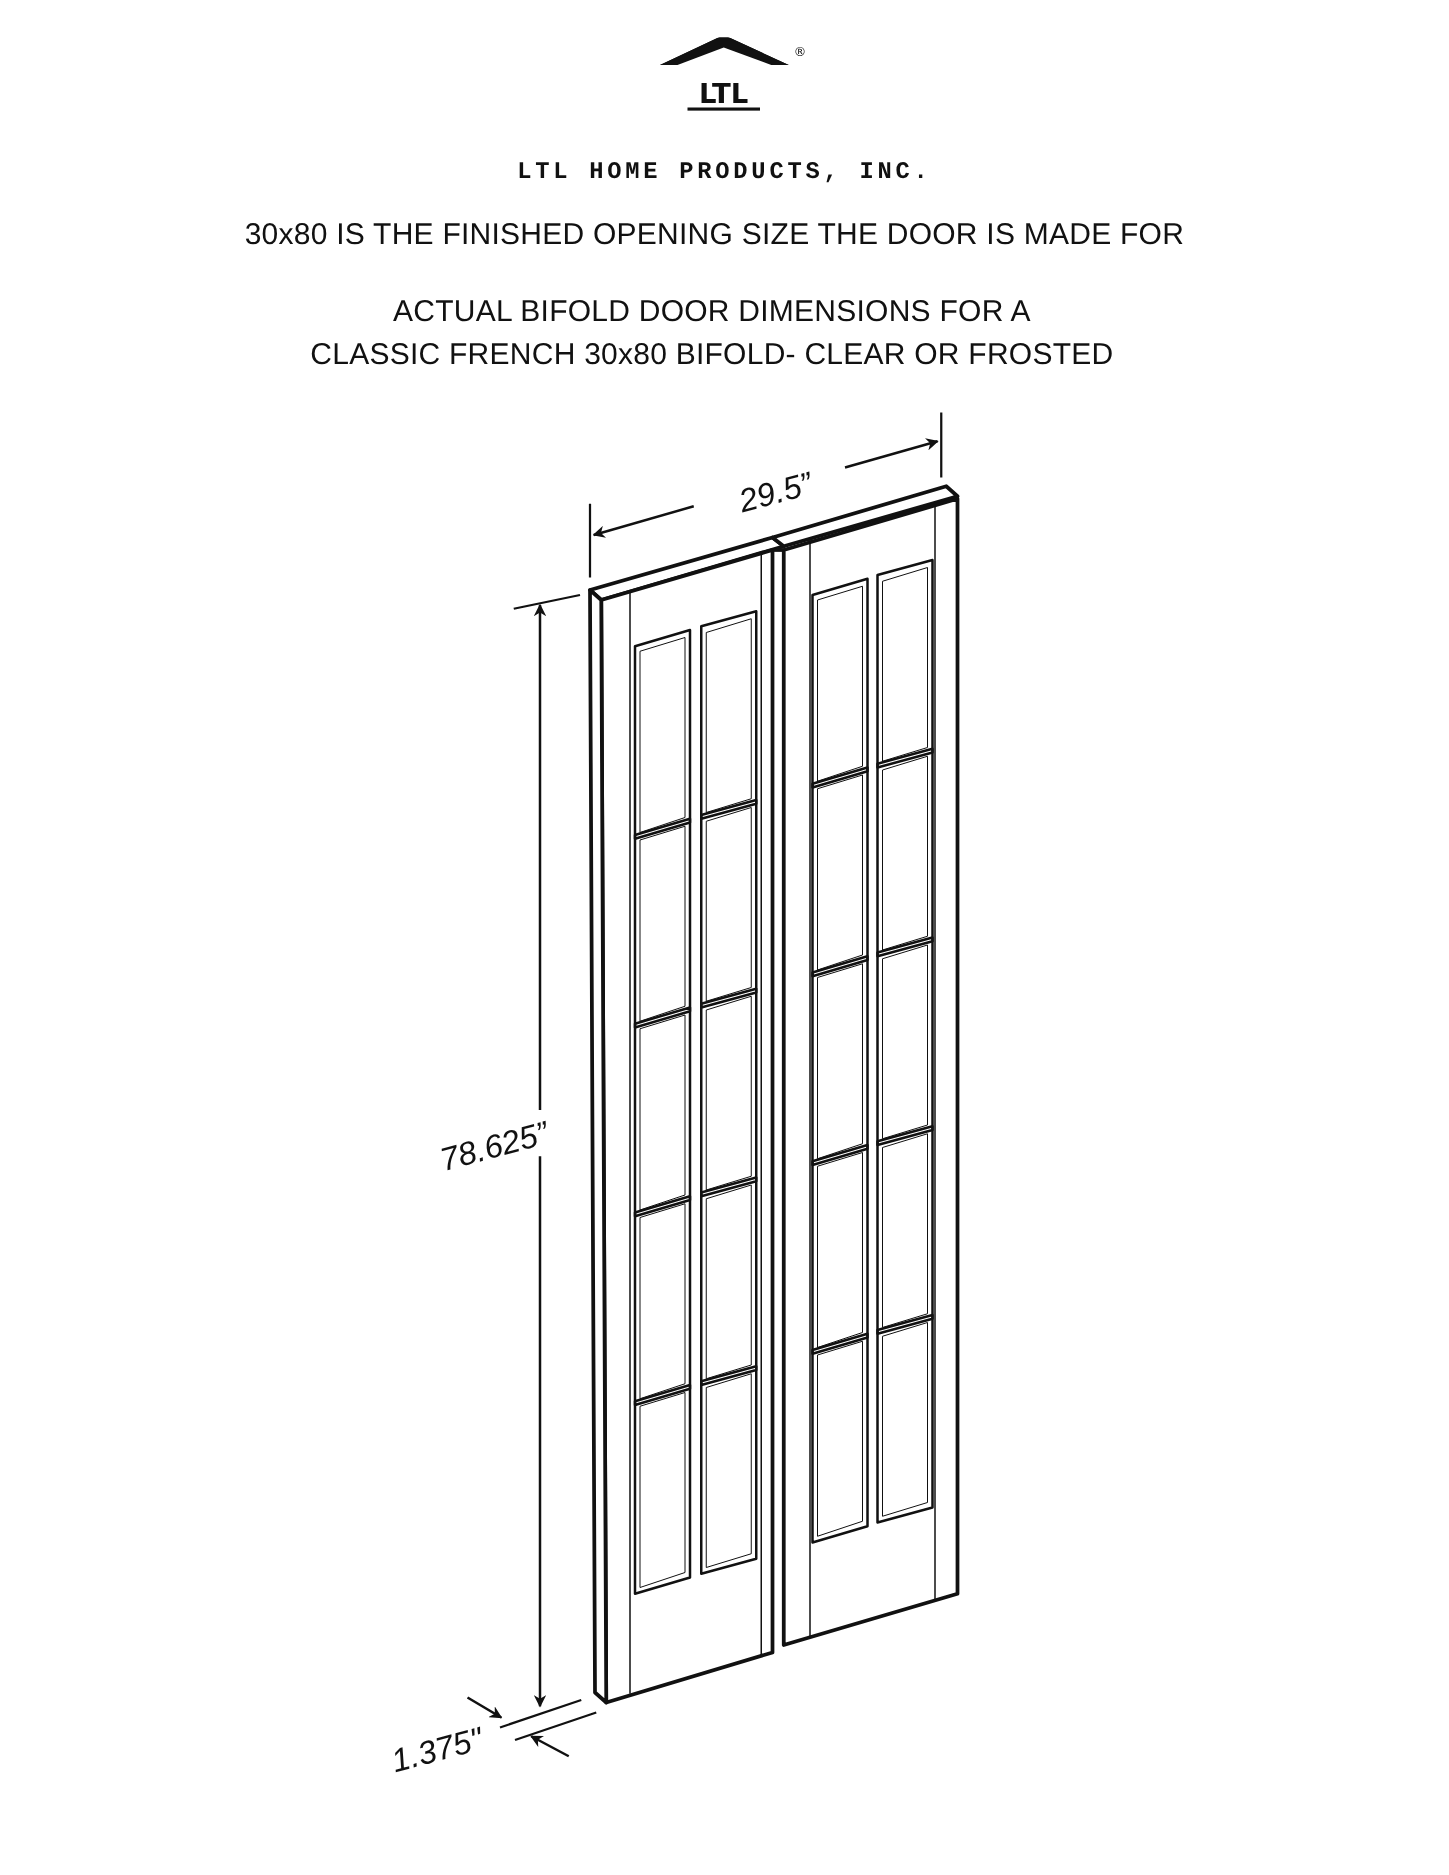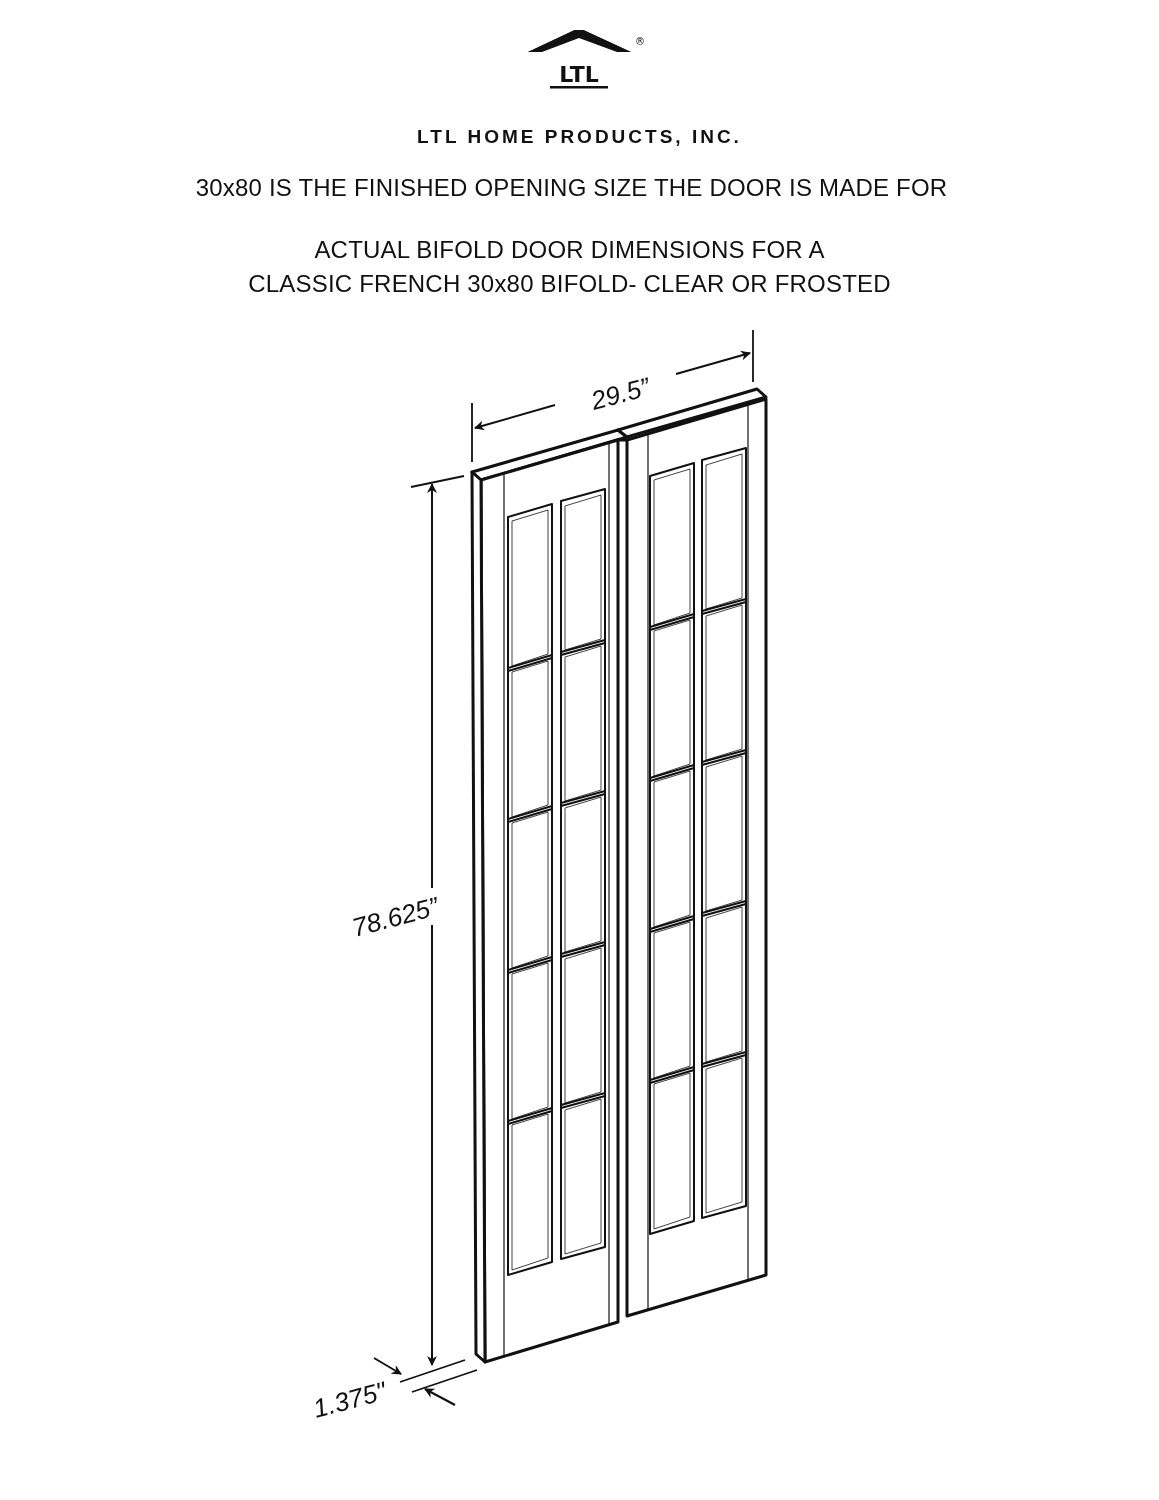--- a/index.html
+++ b/index.html
@@ -1,18 +1,18 @@
 <!DOCTYPE html>
 <html><head>
   <meta charset="utf-8">
   <style>
     html, body { margin: 0; padding: 0; background: #ffffff; }
     body { width: 1159px; height: 1500px; position: relative; overflow: hidden; font-family: "Liberation Sans", sans-serif; color: #111; }
     .logo { position: absolute; left: 520px; top: 30px; width: 130px; height: 80px; }
-    .company { position: absolute; left: 0; width: 1159px; top: 126px; text-align: center; font-family: Liberation Sans, sans-serif; font-weight: bold; font-size: 19px; letter-spacing: 3px; }
+    .company { position: absolute; left: 0; width: 1159px; top: 126px; text-align: center; font-family: Liberation Mono, monospace; font-weight: bold; font-size: 19px; letter-spacing: 3px; }
     .line { position: absolute; left: 0; width: 1159px; text-align: center; font-size: 24px; letter-spacing: 0.2px; }
     .l1 { top: 174px; left: -8px; }
     .l2 { top: 236px; left: -10px; }
     .l3 { top: 270px; left: -10px; }
     .drawing { position: absolute; left: 0; top: 0; width: 1159px; height: 1500px; }
     .dim { font-family: "Liberation Sans", sans-serif; font-style: italic; font-size: 26px; fill: #111; }
   </style>
 </head>
 <body>
 

